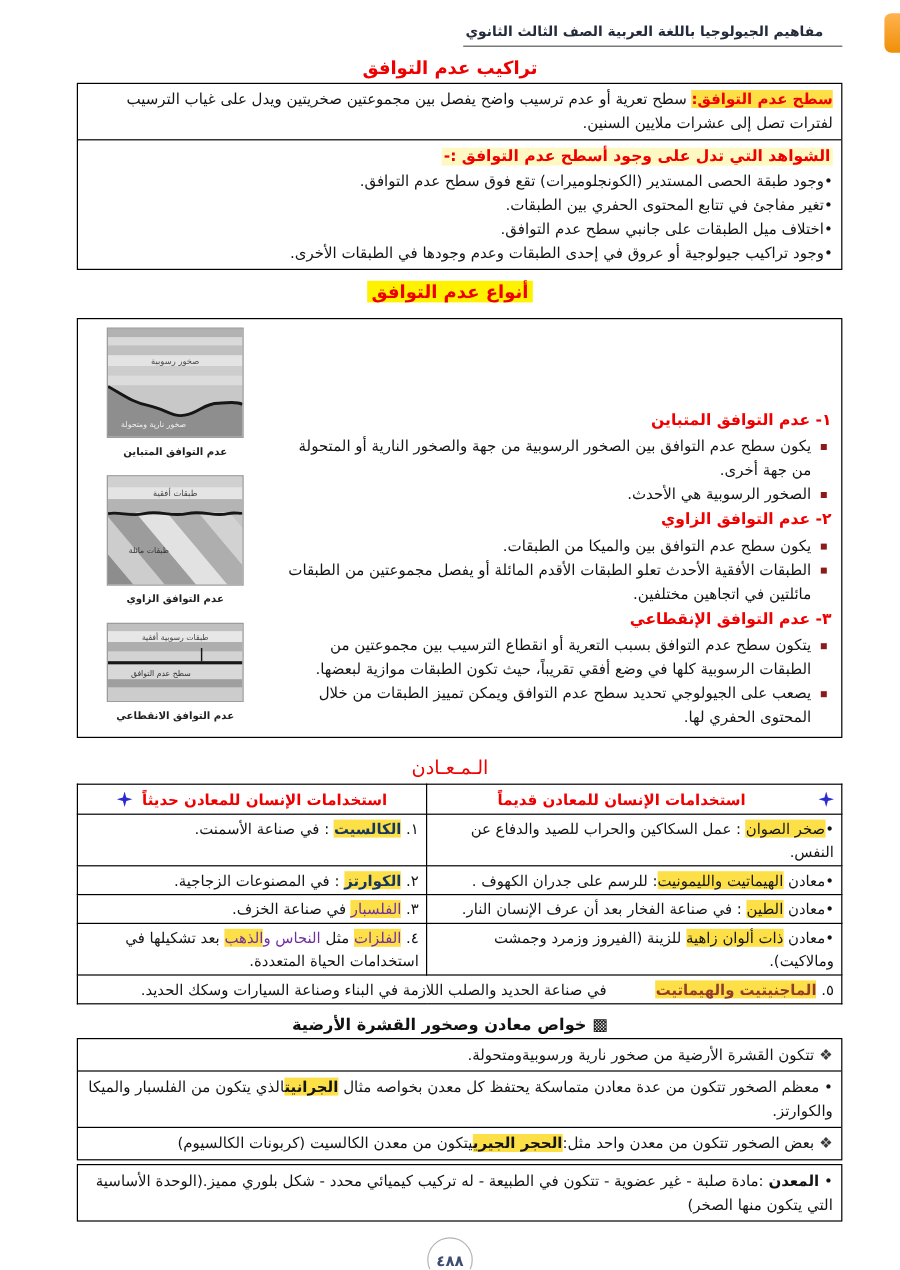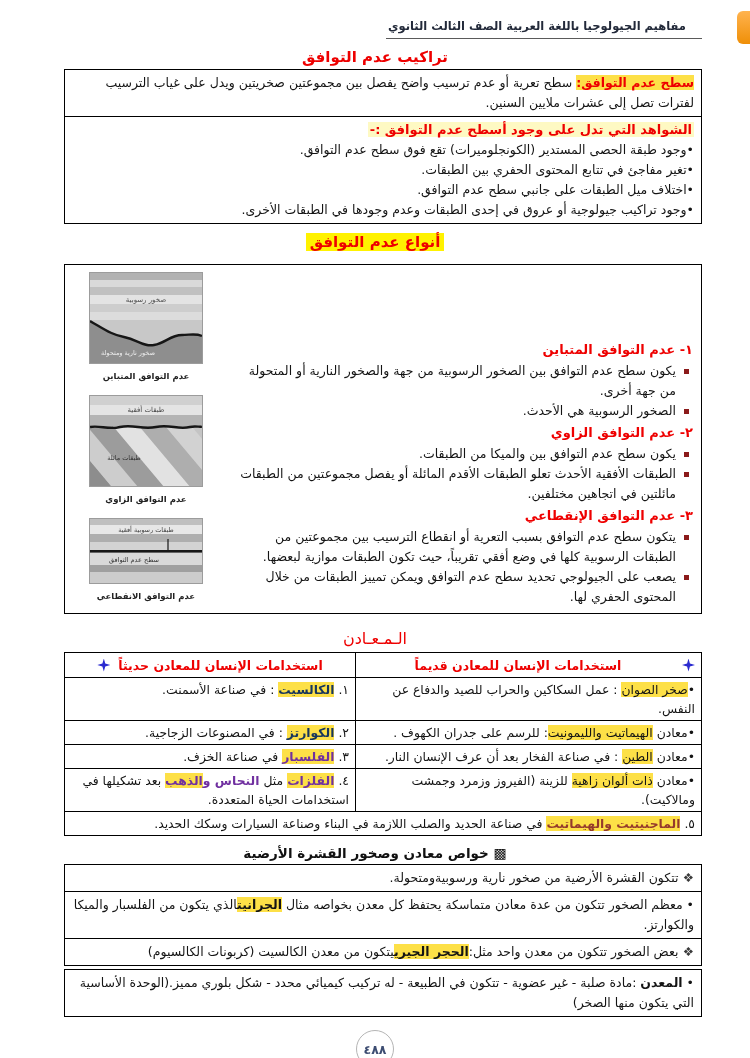--- a/index.html
+++ b/index.html
@@ -22,23 +22,23 @@
   
   .bx{border:1.6px solid #000;margin:3px 48px 0 64px;font-size:12.5px;line-height:20px;}
   .bx-row{padding:3px 7px;}
   .bx-row + .bx-row{border-top:1.4px solid #000;}
   .ev-head{color:#ee0000;font-weight:bold;font-size:13px;background:#fef9c3;padding:0 2px;}
   .ev-item{color:#141414;}
   
   .hl{background:#fde047;}
   .redterm{color:#ee0000;font-weight:bold;}
   .navy{color:#17365d;font-weight:bold;}
-  .purple{color:#7030a0;font-weight:bold;}
+  .purple{color:#7030a0;font-weight:normal;}
   .bold{font-weight:bold;}
-  .brown{color:#953a2c;font-weight:bold;}
+  .brown{color:#953a2c;font-weight:bold;margin-left:37px;}
   .dg{color:#3a3a3a;font-weight:bold;}
   
   .types-box{display:flex;align-items:flex-end;margin-top:13px;}
   .types-col{flex:1;padding:3px 8px 6px 4px;}
   .figs-col{width:146px;padding:7px 8px;display:flex;flex-direction:column;align-items:center;gap:9px;border:0;}
   .type-head{color:#ee0000;font-weight:bold;font-size:13px;margin:2px 0 1px;}
   .point{display:flex;gap:8px;padding-right:4px;}
   .point .sq{flex:0 0 5px;height:5px;background:#8b1a1a;margin-top:8px;}
   .point .pt{flex:1;}
   .fig{text-align:center;}

